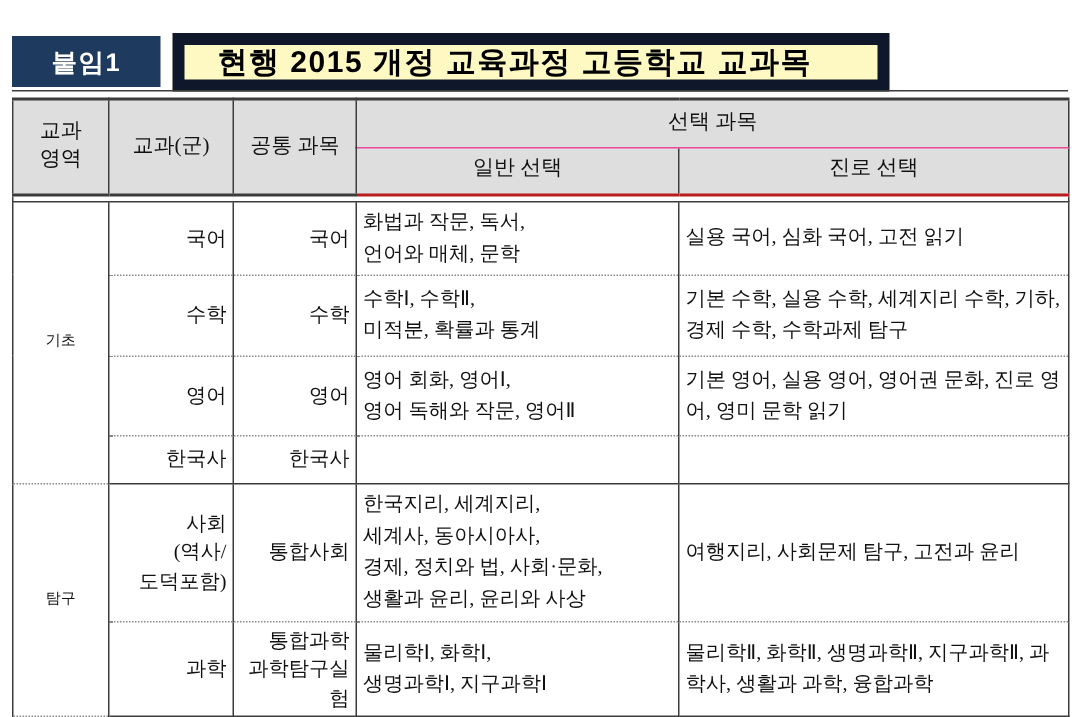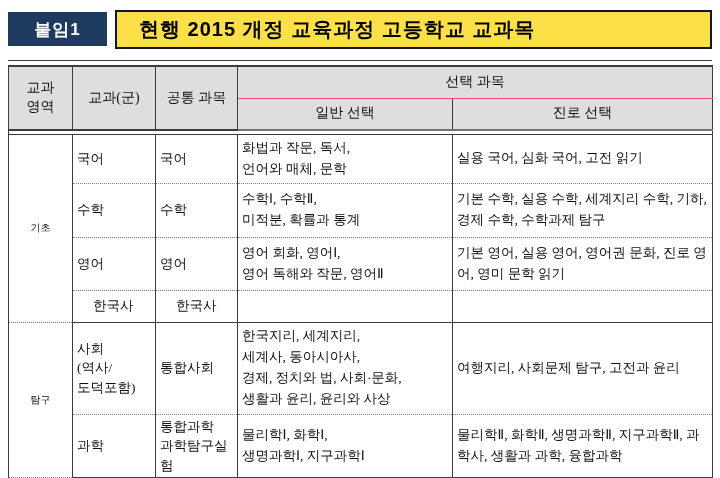--- a/index.html
+++ b/index.html
@@ -8,22 +8,22 @@
     background: #ffffff;
     overflow: hidden;
     position: relative;
     font-family: "Liberation Serif", serif;
     color: #111111;
   }
 
   
   .doc-header {
     position: absolute;
-    left: 8px; top: 10px;
-    width: 704px; height: 39px;
+    left: 8px; top: 22px;
+    width: 585px; height: 39px;
     display: flex;
     align-items: stretch;
     justify-content: space-between;
   }
   .badge {
     width: 99px;
     height: 34px;
     margin-top: 2px;
     background: #1e3a5e;
     color: #ffffff;
@@ -31,26 +31,26 @@
     font-weight: bold;
     font-size: 17px;
     display: flex;
     align-items: center;
     justify-content: center;
     letter-spacing: 1px;
   }
   .title-box {
     margin-left: 8px;
     flex: 1;
-    border: 2px solid #0f172a;
+    border: 8px solid #0f172a;
     box-sizing: border-box;
     display: flex;
     align-items: center;
     padding-left: 22px;
-    background: #fde047;
+    background: #fef9c3;
   }
   .title-box .title-text {
     font-family: "Liberation Sans", sans-serif;
     font-weight: 800;
     font-size: 20px;
     letter-spacing: 1px;
     color: #000000;
   }
 
   
@@ -79,21 +79,21 @@
   }
   thead th {
     background: #dedede;
     font-weight: normal;
     font-size: 14px;
     text-align: center;
     white-space: pre-line;
     line-height: 1.35;
   }
   tr.head-1 th { height: 32px; }
-  tr.head-2 th { height: 32px; border-bottom: 2px solid #737373; }
+  tr.head-2 th { height: 32px; border-bottom: 2px solid #b91c1c; }
   th.span-both { border-bottom: 2px solid #3c3c3c; }
   th.elective-head { border-bottom: 1px solid #ec4899; }
 
   
   tr.hgap td {
     height: 4px;
     padding: 0;
     border-left: 1px solid #3c3c3c;
     border-right: 1px solid #3c3c3c;
     border-bottom: 1px solid #3c3c3c;
@@ -101,21 +101,21 @@
   }
 
   td.area {
     text-align: center;
     font-size: 10px;
     border-bottom: 1px solid #3c3c3c;
     white-space: pre-line;
     line-height: 1.4;
   }
   td.center {
-    text-align: left;
+    text-align: right;
     white-space: pre-line;
     line-height: 1.45;
     margin-top: 17px;
   }
   td.list {
     text-align: left;
     padding: 3px 6px;
     white-space: pre-line;
     line-height: 1.55;
   }

